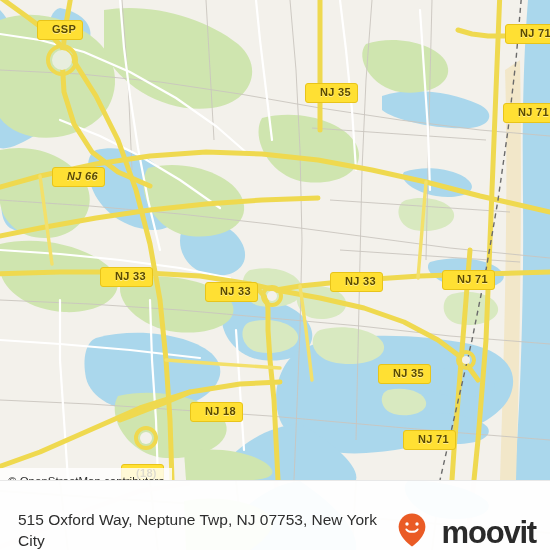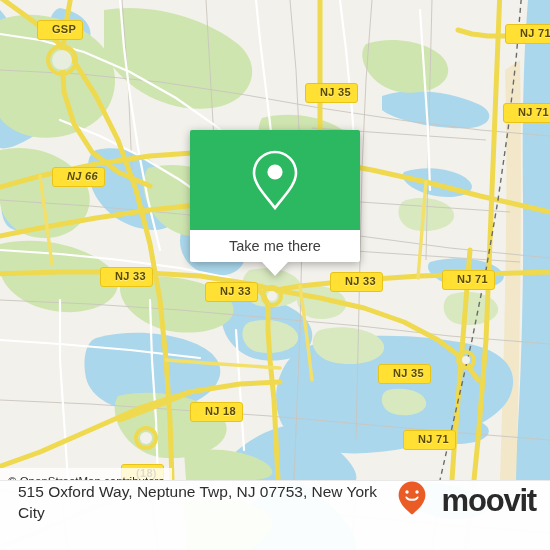--- a/index.html
+++ b/index.html
@@ -81,21 +81,21 @@
 
   
   #footer{
     position:absolute;left:0;top:480px;width:550px;height:70px;
     background:#ffffff;overflow:hidden;
     border-top:1px solid #e8e8e8;
   }
   #footer-wm{position:absolute;left:0;top:-480px;opacity:.30;}
   #footer-veil{position:absolute;inset:0;background:rgba(255,255,255,.80);}
   #footer-inner{
-    position:absolute;inset:0;display:flex;align-items:flex-start;
+    position:absolute;inset:0;display:flex;align-items:flex-end;
     padding:0 14px 0 18px;box-sizing:border-box;gap:10px;
   }
   #footer-address{
     flex:1 1 auto;color:#2e2e2e;font-size:15.5px;line-height:21px;
     max-width:390px;
   }
   #brand{flex:0 0 auto;display:flex;align-items:center;gap:16px;}
   #brand-word{color:#2a2a2a;font-size:31px;font-weight:bold;letter-spacing:-1.2px;line-height:31px;}
 </style>
 </head>
@@ -241,34 +241,20 @@
     <div class="shield" style="left:503px;top:103px;">NJ 71</div>
     <div class="shield" style="left:100px;top:267px;">NJ 33</div>
     <div class="shield" style="left:205px;top:282px;">NJ 33</div>
     <div class="shield" style="left:330px;top:272px;">NJ 33</div>
     <div class="shield" style="left:442px;top:270px;">NJ 71</div>
     <div class="shield" style="left:378px;top:364px;">NJ 35</div>
     <div class="shield" style="left:190px;top:402px;">NJ 18</div>
     <div class="shield" style="left:403px;top:430px;">NJ 71</div>
     <div class="shield" style="left:121px;top:464px;text-align:right;">(18)</div>
 
-    <div id="callout">
-      <div id="callout-green">
-        <span>
-          <svg width="48" height="62" viewBox="0 0 48 62">
-            <path d="M24 3 C12.4 3 3 12.4 3 24 C3 36 16 48 24 59 C32 48 45 36 45 24 C45 12.4 35.6 3 24 3 Z" fill="none" stroke="#ffffff" stroke-width="2.6"></path>
-            <circle cx="24" cy="23" r="7.6" fill="#ffffff"></circle>
-          </svg>
-        </span>
-      </div>
-      <div id="callout-label">
-        <span>Take me there</span>
-      </div>
-      <div id="callout-tail"></div>
-    </div>
 
     <div id="attribution">
       <span>© OpenStreetMap contributors</span>
     </div>
   </div>
 
   <div id="footer">
     <svg id="footer-wm" width="550" height="550" viewBox="0 0 550 550" aria-hidden="true">
       <rect x="0" y="480" width="550" height="70" fill="#F3F1EB"></rect>
       <g stroke="#DCD8D0" stroke-width="2" fill="none">

